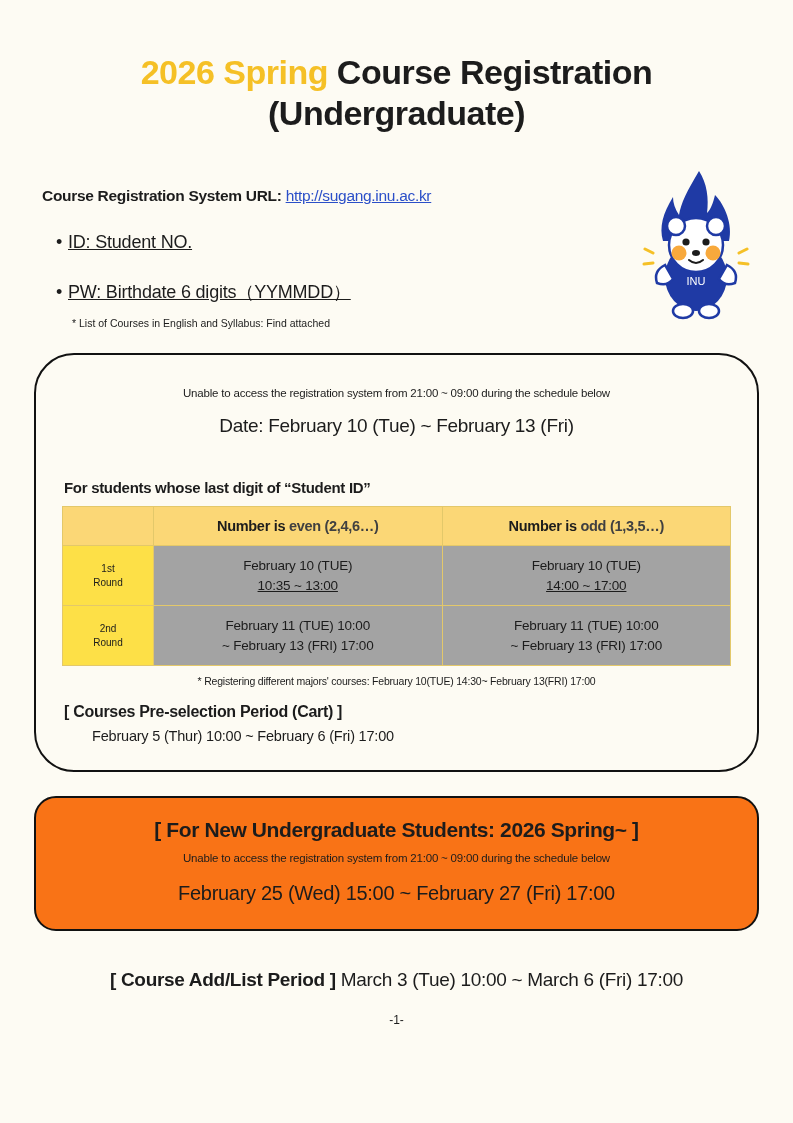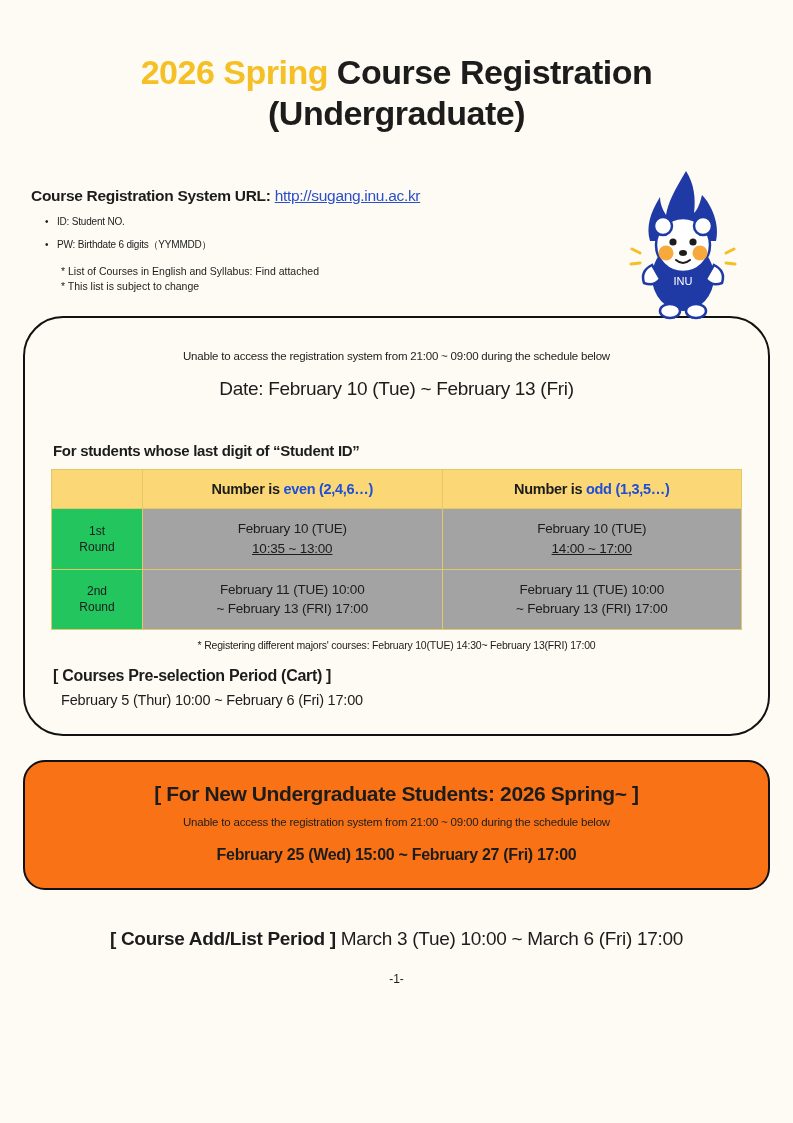--- a/index.html
+++ b/index.html
@@ -13,21 +13,21 @@
     font-family: "Liberation Sans", sans-serif;
     color: #1c1c1c;
     position: relative;
     overflow: hidden;
   }
   .page {
     position: relative;
     width: 793px;
     height: 790px;
     box-sizing: border-box;
-    padding: 0 23px;
+    padding: 0 34px;
   }
 
   
   .title-block {
     padding-top: 52px;
     text-align: center;
     line-height: 1.22;
   }
   .title-line {
     font-size: 34px;
@@ -48,41 +48,42 @@
     font-size: 15.5px;
     font-weight: bold;
     letter-spacing: -0.3px;
   }
   .intro-url-line .url {
     font-weight: normal;
     color: #2b4fc8;
     text-decoration: underline;
   }
   .bullet-row {
-    font-size: 10px;
-    margin-top: 11px;
+    font-size: 18px;
+    margin-top: 27px;
     padding-left: 14px;
     letter-spacing: -0.2px;
+    text-decoration: underline;
   }
   .bullet-dot {
     display: inline-block;
     width: 12px;
   }
   .notes {
     margin-top: 12px;
     padding-left: 30px;
     font-size: 10.5px;
     line-height: 1.45;
     color: #1c1c1c;
   }
 
   
   .mascot {
     position: absolute;
-    right: 28px;
+    right: 4px;
     top: -18px;
     width: 118px;
     height: 160px;
   }
 
   
   .card-current {
     margin-top: 22px;
     border: 2.5px solid #111;
     border-radius: 40px;
@@ -131,71 +132,70 @@
     font-weight: bold;
     font-size: 14.5px;
     height: 36px;
     letter-spacing: -0.3px;
   }
   .th-corner {
     background: #fbd776;
     width: 88px;
   }
   .rnd-cell {
-    background: #22c55e;
-    font-size: 12px;
+    background: #fde047;
+    font-size: 10px;
     line-height: 1.35;
     width: 88px;
     font-weight: normal;
   }
   .body-cell {
     background: #a3a3a3;
     font-size: 13.5px;
     line-height: 1.45;
     padding: 10px 4px;
     letter-spacing: -0.2px;
   }
   .red {
-    color: #1d4ed8;
+    color: #404040;
   }
   .ul {
     text-decoration: underline;
   }
   .table-note {
     font-size: 10.5px;
     text-align: center;
     margin-top: 9px;
     letter-spacing: -0.2px;
   }
   .cart-heading {
     font-size: 16px;
     font-weight: bold;
     margin-top: 16px;
     margin-left: 2px;
     letter-spacing: -0.3px;
   }
   .cart-date {
     font-size: 14.5px;
     margin-top: 7px;
-    margin-left: 10px;
+    margin-left: 30px;
     letter-spacing: -0.2px;
   }
 
   
   .card-new {
     margin-top: 24px;
     background: #f97316;
     border: 2.5px solid #111;
     border-radius: 22px;
     padding: 20px 26px 24px 26px;
   }
   .card-new .card-date {
-    font-size: 16px;
+    font-size: 20px;
     margin-top: 18px;
-    font-weight: bold;
   }
 
   
   .adddrop {
     margin-top: 38px;
     text-align: center;
     font-size: 19px;
     letter-spacing: -0.3px;
   }
   .adddrop b {
@@ -254,21 +254,20 @@
 
     <div class="intro-url-line">
       <span>Course Registration System URL</span><span>: </span><a class="url" href="#">http://sugang.inu.ac.kr</a>
     </div>
 
     <div class="bullet-row"><span class="bullet-dot">•</span><span>ID: Student NO.</span></div>
     <div class="bullet-row"><span class="bullet-dot">•</span><span>PW: Birthdate  6 digits（YYMMDD）</span></div>
 
     <div class="notes">
       <div>* List of Courses in English and Syllabus: Find attached</div>
-      <div>* This list is subject to change</div>
     </div>
   </div>
 
   <div class="card-current">
     <div class="card-sub">Unable to access the registration system from 21:00 ~ 09:00 during the schedule below</div>
     <div class="card-date">Date: February 10 (Tue) ~ February 13 (Fri)</div>
 
     <div class="table-label">For students whose last digit of “Student ID”</div>
 
     <table class="sched">

